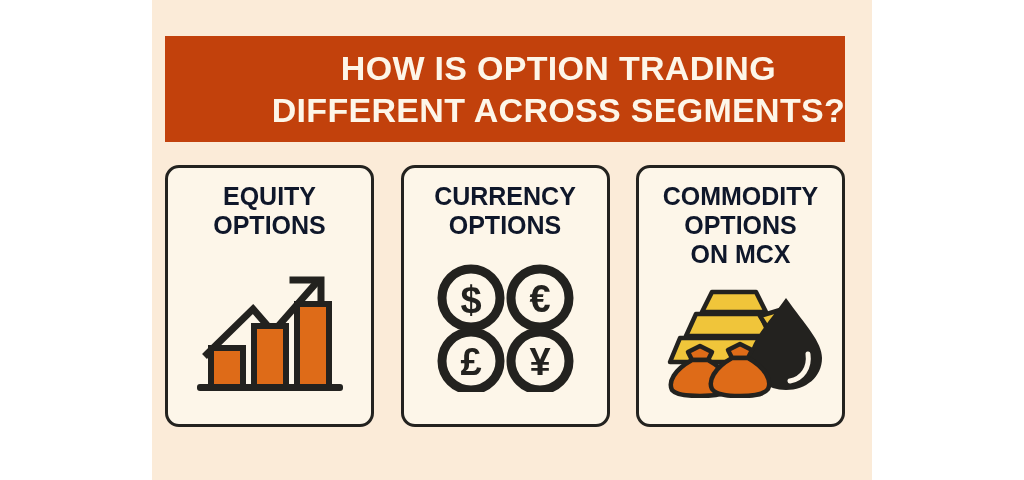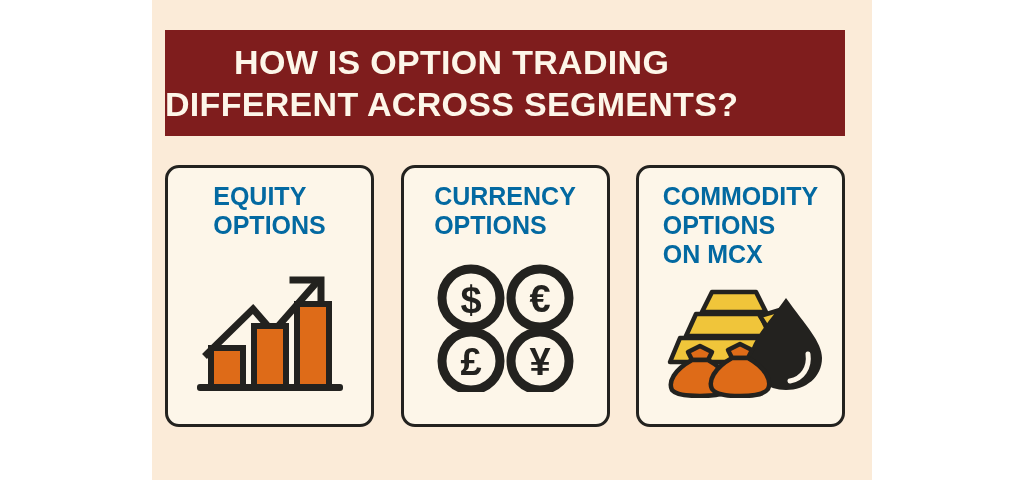--- a/index.html
+++ b/index.html
@@ -29,27 +29,27 @@
     top: 0px;
     width: 720px;
     height: 480px;
     background: #fbebd8;
   }
 
   
   .banner {
     position: absolute;
     left: 165px;
-    top: 30px;
+    top: 36px;
     width: 680px;
     height: 106px;
-    background: #7f1d1d;
+    background: #c2410c;
     display: flex;
     align-items: center;
-    justify-content: flex-start;
+    justify-content: flex-end;
   }
   .banner-title {
     color: #fdf6e9;
     font-family: "Liberation Sans", sans-serif;
     font-weight: bold;
     font-size: 34px;
     line-height: 42px;
     letter-spacing: 0.3px;
     text-align: center;
     white-space: pre-line;
@@ -73,26 +73,26 @@
     border: 3px solid #23221f;
     border-radius: 14px;
     box-sizing: border-box;
     display: flex;
     flex-direction: column;
     align-items: center;
     padding: 14px 6px 10px 6px;
     position: relative;
   }
   .card-title {
-    color: #0369a1;
+    color: #0f172a;
     font-family: "Liberation Sans", sans-serif;
     font-weight: bold;
     font-size: 25px;
     line-height: 29px;
-    text-align: left;
+    text-align: center;
     white-space: pre-line;
     margin: 0;
   }
   .card-art {
     flex: 1;
     width: 100%;
     display: flex;
     align-items: center;
     justify-content: center;
   }

